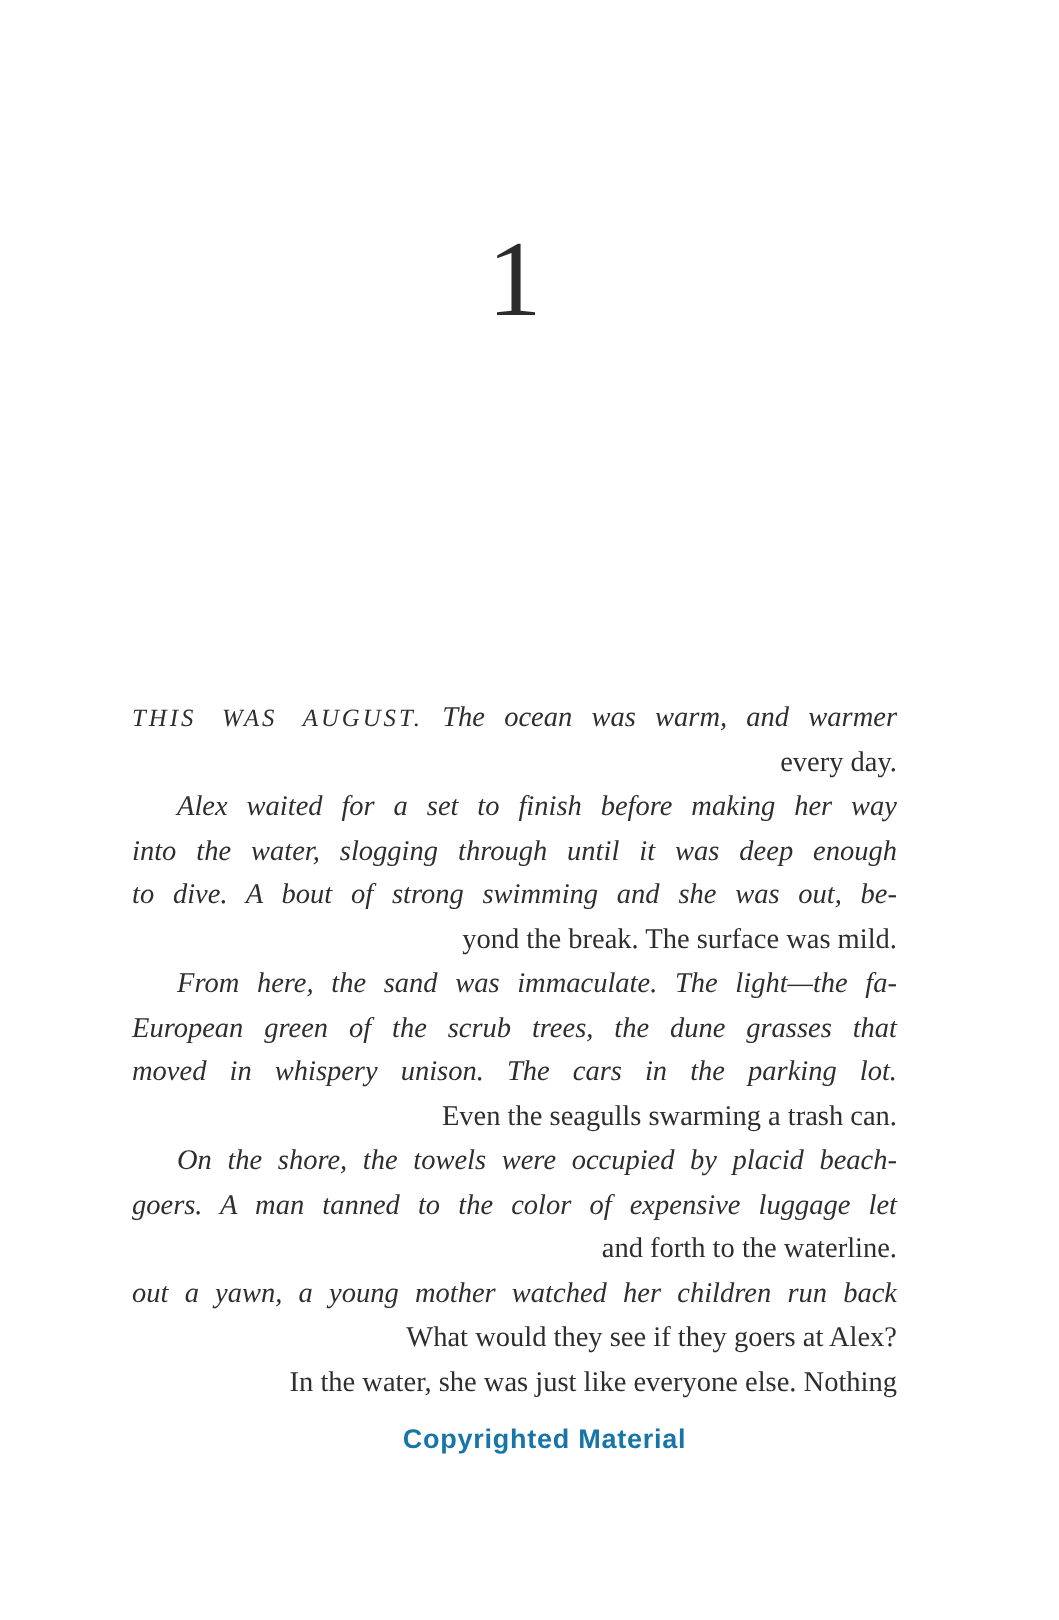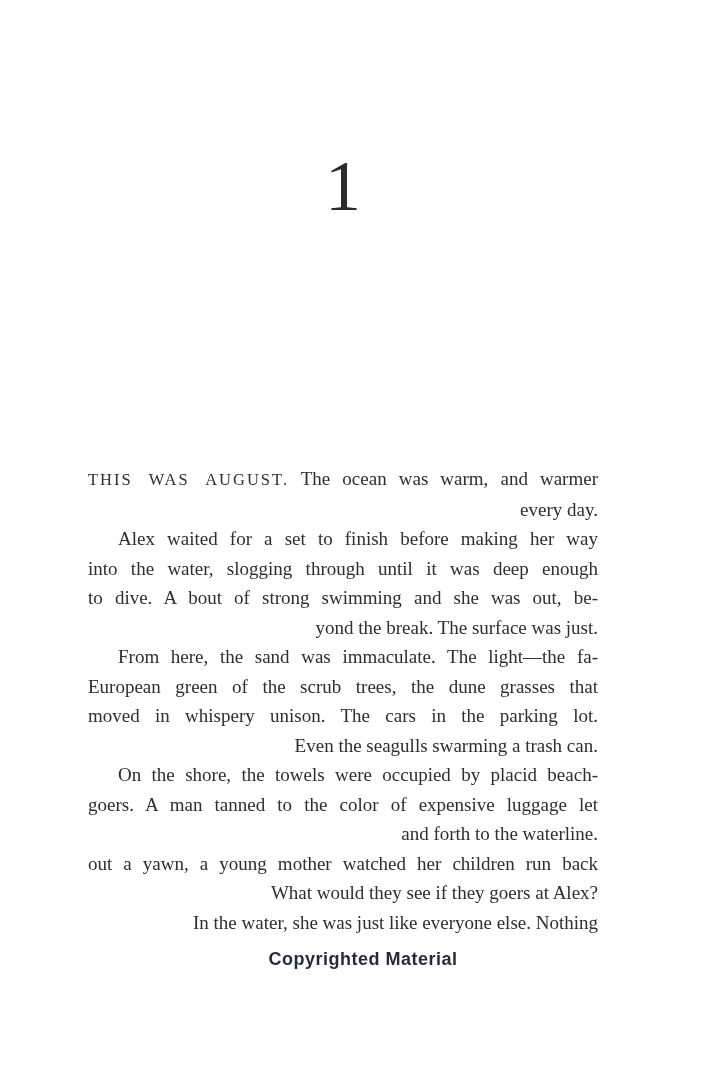--- a/index.html
+++ b/index.html
@@ -35,38 +35,39 @@
   }
   .paragraph { margin: 0; padding: 0; }
   .line {
     line-height: 29.5px;
     text-align: right;
   }
   .line.justify {
     text-align: justify;
     -moz-text-align-last: justify;
     text-align-last: justify;
+    font-style: italic;
   }
   .line.indent { text-indent: 30px; }
   .smallcaps {
     font-size: 16.5px;
     letter-spacing: 2px;
     word-spacing: 3px;
   }
   .watermark {
     position: absolute;
     top: 949px;
     left: 50%;
     transform: translateX(-50%);
     margin-left: 10px;
     font-family: "Liberation Sans", sans-serif;
     font-weight: bold;
     font-size: 18px;
     letter-spacing: 0.5px;
-    color: #0f172a;
+    color: #0369a1;
     mix-blend-mode: multiply;
     opacity: 0.92;
     white-space: nowrap;
     z-index: 2;
   }
 </style>
 </head>
 <body>
 
 <div class="page">
@@ -74,21 +75,21 @@
 
   <div class="body-text">
       <div class="paragraph">
         <div class="line justify"><span class="smallcaps">THIS WAS AUGUST.</span> The ocean was warm, and warmer</div>
         <div class="line">every day.</div>
       </div>
       <div class="paragraph">
         <div class="line justify indent">Alex waited for a set to finish before making her way</div>
         <div class="line justify">into the water, slogging through until it was deep enough</div>
         <div class="line justify">to dive. A bout of strong swimming and she was out, be-</div>
-        <div class="line">yond the break. The surface was just.</div>
+        <div class="line">yond the break. The surface was mild.</div>
       </div>
       <div class="paragraph">
         <div class="line justify indent">From here, the sand was immaculate. The light—the fa-</div>
         <div class="line justify">European green of the scrub trees, the dune grasses that</div>
         <div class="line justify">moved in whispery unison. The cars in the parking lot.</div>
         <div class="line">Even the seagulls swarming a trash can.</div>
       </div>
       <div class="paragraph">
         <div class="line justify indent">On the shore, the towels were occupied by placid beach-</div>
         <div class="line justify">goers. A man tanned to the color of expensive luggage let</div>

